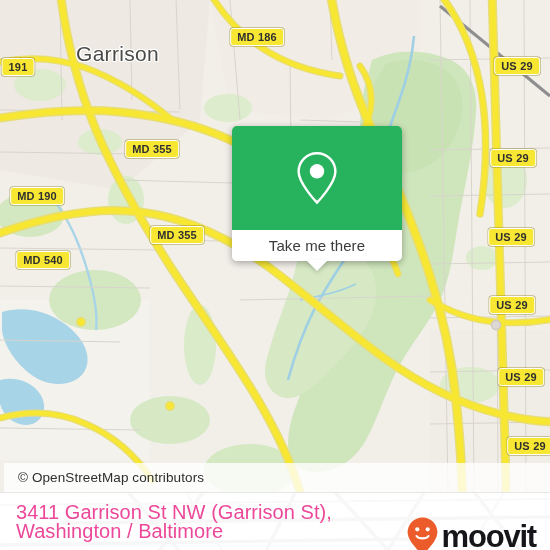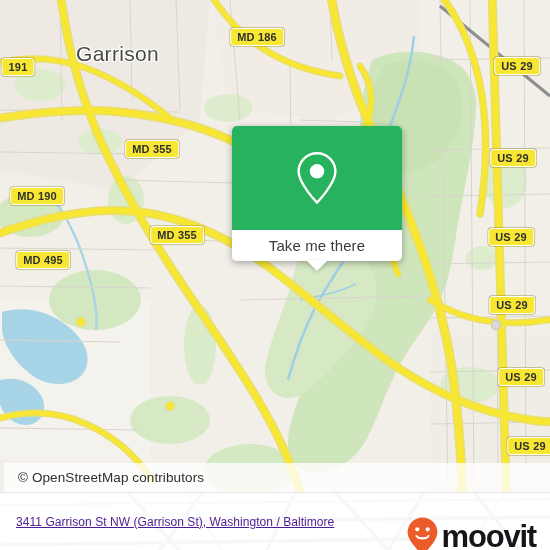--- a/index.html
+++ b/index.html
@@ -163,26 +163,25 @@
     position: relative;
     width: 550px;
     height: 58px;
     display: flex;
     align-items: center;
     justify-content: space-between;
     padding: 0 14px 0 16px;
     box-sizing: border-box;
   }
   #footer-title {
-    font-size: 12px;
-    color: #4c1d95;
+    font-size: 20px;
+    color: #ec4899;
     line-height: 19px;
     max-width: 380px;
     letter-spacing: .05px;
-    text-decoration: underline;
   }
   .brand {
     display: flex;
     align-items: center;
     gap: 3px;
     flex-shrink: 0;
     margin-top: 28px;
   }
   .brand-word {
     font-size: 31px;
@@ -325,21 +324,21 @@
     <div class="city-label" style="left:76px; top:42px;">Garrison</div>
 
     <div class="shield" style="left:257px; top:37px;">MD 186</div>
     <div class="shield" style="left:18px;  top:67px;">191</div>
     <div class="shield" style="left:517px; top:66px;">US 29</div>
     <div class="shield" style="left:152px; top:149px;">MD 355</div>
     <div class="shield" style="left:37px;  top:196px;">MD 190</div>
     <div class="shield" style="left:513px; top:158px;">US 29</div>
     <div class="shield" style="left:511px; top:237px;">US 29</div>
     <div class="shield" style="left:177px; top:235px;">MD 355</div>
-    <div class="shield" style="left:43px;  top:260px;">MD 495</div>
+    <div class="shield" style="left:43px;  top:260px;">MD 540</div>
     <div class="shield" style="left:512px; top:305px;">US 29</div>
     <div class="shield" style="left:521px; top:377px;">US 29</div>
     <div class="shield" style="left:530px; top:446px;">US 29</div>
 
     <div id="popup">
       <div class="popup-head">
         <svg width="46" height="56" viewBox="0 0 46 56">
           <path d="M23 3.2 C12.8 3.2 4.6 11.4 4.6 21.6 C4.6 33.6 23 52.6 23 52.6 C23 52.6 41.4 33.6 41.4 21.6 C41.4 11.4 33.2 3.2 23 3.2 Z" fill="none" stroke="#ffffff" stroke-width="2.4"></path>
           <circle cx="23" cy="21.3" r="7.2" fill="#ffffff"></circle>
         </svg>

